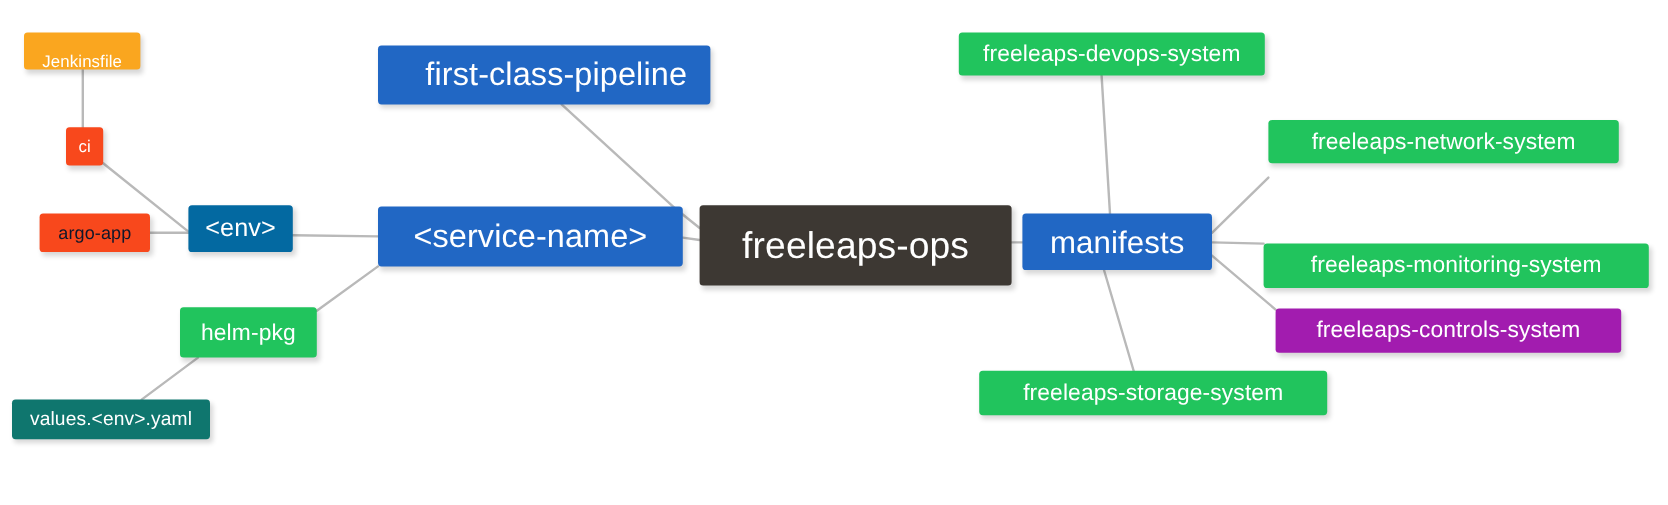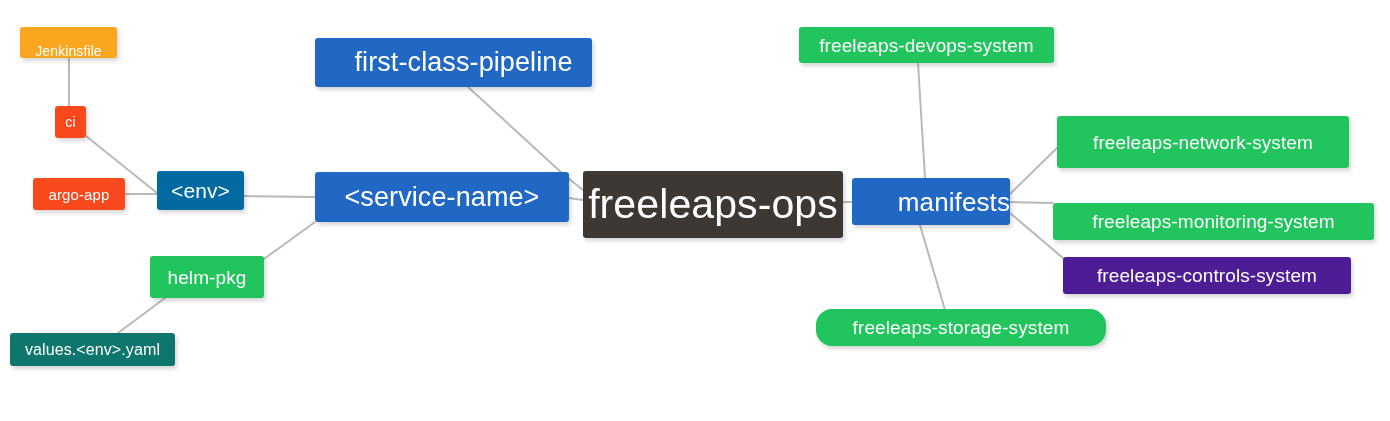--- a/index.html
+++ b/index.html
@@ -72,59 +72,59 @@
       <path d="M 157 194 L 125 194" class="edge" stroke="#b9b9b9"></path>
       <path d="M 69 106 L 69 58" class="edge" stroke="#b9b9b9"></path>
       <path d="M 165 298 L 118 333" class="edge" stroke="#b9b9b9"></path>
       <path d="M 925 178 L 918 63" class="edge" stroke="#b9b9b9"></path>
       <path d="M 1010 194 L 1057 148" class="edge" stroke="#b9b9b9"></path>
       <path d="M 1010 202 L 1053 203" class="edge" stroke="#b9b9b9"></path>
       <path d="M 1010 213 L 1063 258" class="edge" stroke="#b9b9b9"></path>
       <path d="M 920 225 L 945 310" class="edge" stroke="#b9b9b9"></path>
     </svg>
   <div id="node-layer">
-      <div class="node c-root" style="left: 583px; top: 171px; width: 260px; height: 67px; font-size: 41px; background: rgb(61, 56, 51); color: rgb(255, 255, 255); text-align: center;">
+      <div class="node c-root" style="left: 583px; top: 171px; width: 260px; height: 67px; font-size: 31px; background: rgb(61, 56, 51); color: rgb(255, 255, 255); text-align: center;">
         <span class="node-label">freeleaps-ops</span>
       </div>
       <div class="node c-blue" style="left: 315px; top: 38px; width: 277px; height: 49px; font-size: 27px; background: rgb(33, 103, 196); color: rgb(255, 255, 255); padding-left: 20px;">
         <span class="node-label">first-class-pipeline</span>
       </div>
       <div class="node c-blue" style="left: 315px; top: 172px; width: 254px; height: 50px; font-size: 27px; background: rgb(33, 103, 196); color: rgb(255, 255, 255);">
         <span class="node-label">&lt;service-name&gt;</span>
       </div>
-      <div class="node c-blue" style="left: 852px; top: 178px; width: 158px; height: 47px; font-size: 26px; background: rgb(33, 103, 196); color: rgb(255, 255, 255); justify-content: flex-end;">
+      <div class="node c-blue" style="left: 852px; top: 178px; width: 158px; height: 47px; font-size: 26px; background: rgb(33, 103, 196); color: rgb(255, 255, 255);">
         <span class="node-label">manifests</span>
       </div>
       <div class="node c-green" style="left: 157px; top: 171px; width: 87px; height: 39px; font-size: 21px; background: #0369a1; color: rgb(255, 255, 255);">
         <span class="node-label">&lt;env&gt;</span>
       </div>
       <div class="node c-green" style="left: 150px; top: 256px; width: 114px; height: 42px; font-size: 19px; background: rgb(33, 196, 93); color: rgb(255, 255, 255);">
         <span class="node-label">helm-pkg</span>
       </div>
       <div class="node c-orange" style="left: 20px; top: 27px; width: 97px; height: 31px; font-size: 14px; background: rgb(250, 166, 31); color: rgb(255, 255, 255); align-items: flex-end;">
         <span class="node-label">Jenkinsfile</span>
       </div>
       <div class="node c-red" style="left: 55px; top: 106px; width: 31px; height: 32px; font-size: 14px; background: rgb(248, 72, 28); color: rgb(255, 255, 255);">
         <span class="node-label">ci</span>
       </div>
-      <div class="node c-red" style="left: 33px; top: 178px; width: 92px; height: 32px; font-size: 15px; background: rgb(248, 72, 28); color: #ffffff;">
+      <div class="node c-red" style="left: 33px; top: 178px; width: 92px; height: 32px; font-size: 15px; background: rgb(248, 72, 28); color: #0f172a;">
         <span class="node-label">argo-app</span>
       </div>
       <div class="node c-red" style="left: 10px; top: 333px; width: 165px; height: 33px; font-size: 16px; background: #0f766e; color: rgb(255, 255, 255);">
         <span class="node-label">values.&lt;env&gt;.yaml</span>
       </div>
       <div class="node c-green" style="left: 799px; top: 27px; width: 255px; height: 36px; font-size: 19px; background: rgb(33, 196, 93); color: rgb(255, 255, 255);">
         <span class="node-label">freeleaps-devops-system</span>
       </div>
-      <div class="node c-green" style="left: 1057px; top: 116px; width: 292px; height: 52px; font-size: 19px; background: rgb(33, 196, 93); color: rgb(255, 255, 255);">
+      <div class="node c-green" style="left: 1057px; top: 100px; width: 292px; height: 36px; font-size: 19px; background: rgb(33, 196, 93); color: rgb(255, 255, 255);">
         <span class="node-label">freeleaps-network-system</span>
       </div>
       <div class="node c-green" style="left: 1053px; top: 186px; width: 321px; height: 37px; font-size: 19px; background: rgb(33, 196, 93); color: rgb(255, 255, 255); margin-top: 17px;">
         <span class="node-label">freeleaps-monitoring-system</span>
       </div>
-      <div class="node c-green" style="left: 1063px; top: 257px; width: 288px; height: 37px; font-size: 19px; background: #4c1d95; color: rgb(255, 255, 255);">
+      <div class="node c-green" style="left: 1063px; top: 257px; width: 288px; height: 37px; font-size: 19px; background: #a21caf; color: rgb(255, 255, 255);">
         <span class="node-label">freeleaps-controls-system</span>
       </div>
-      <div class="node c-green" style="left: 816px; top: 309px; width: 290px; height: 37px; font-size: 19px; background: rgb(33, 196, 93); color: rgb(255, 255, 255); border-radius: 16px;">
+      <div class="node c-green" style="left: 816px; top: 309px; width: 290px; height: 37px; font-size: 19px; background: rgb(33, 196, 93); color: rgb(255, 255, 255);">
         <span class="node-label">freeleaps-storage-system</span>
       </div>
     </div>
 </div>
 
 </body></html>

